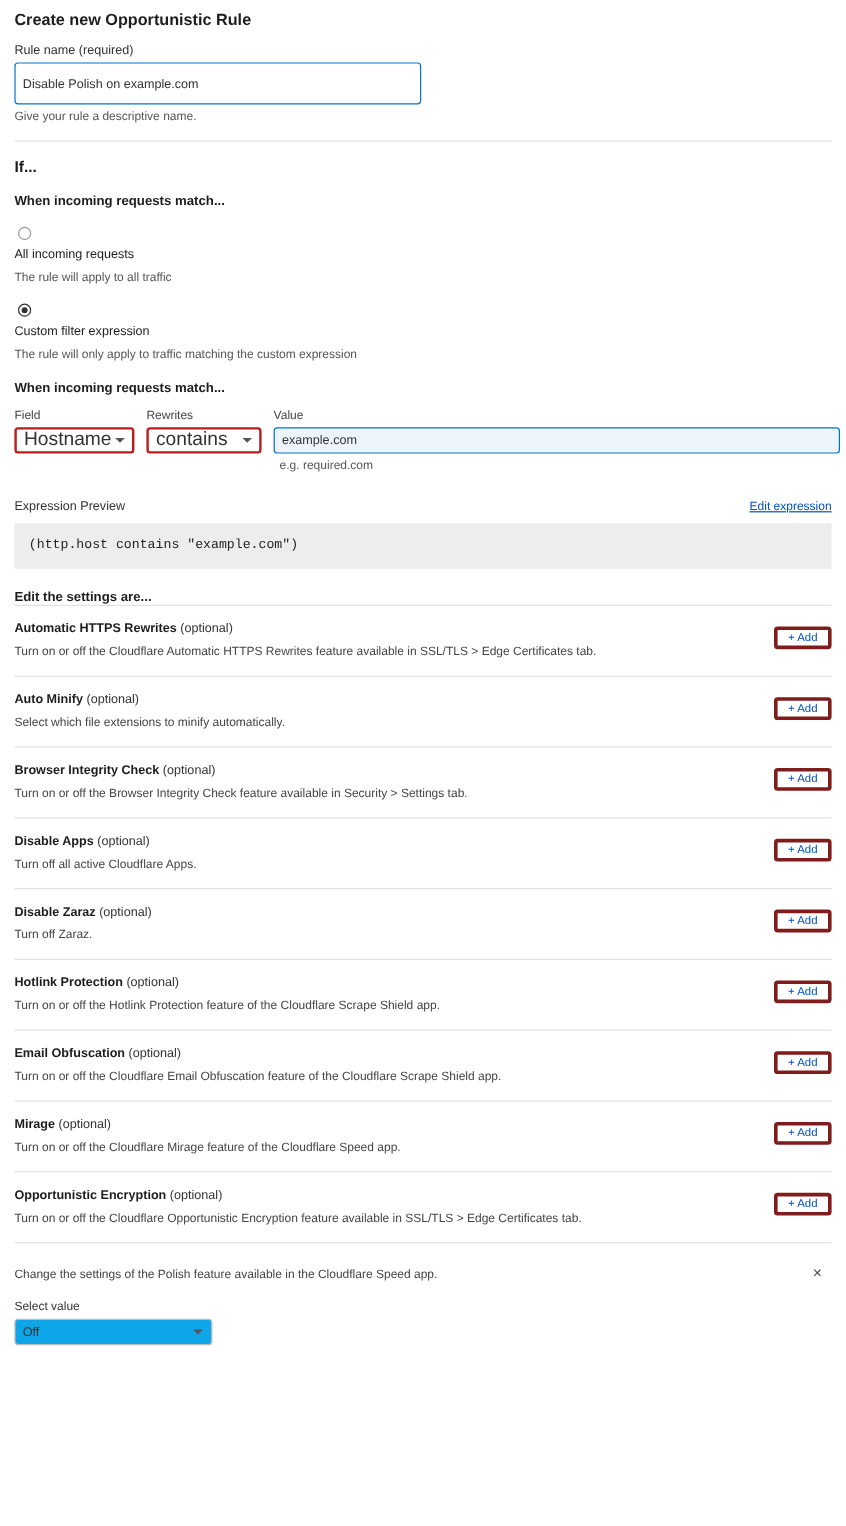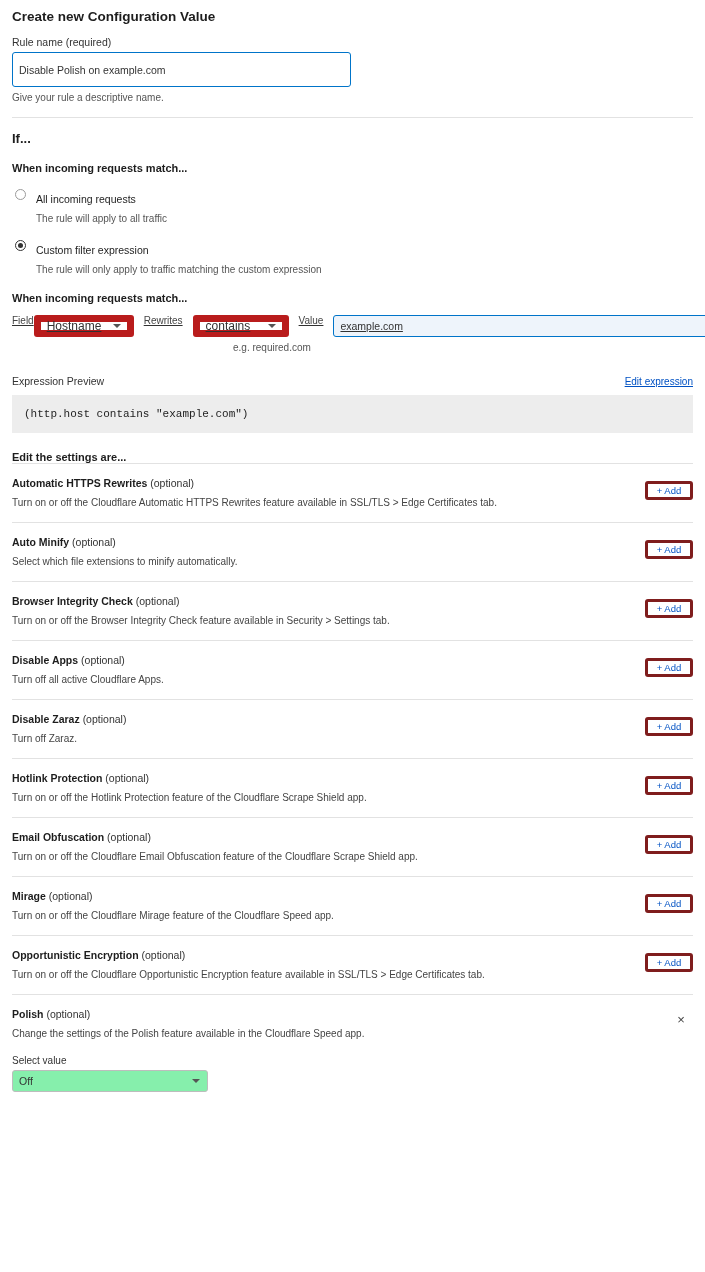--- a/index.html
+++ b/index.html
@@ -62,20 +62,21 @@
   .subheading {
     font-size: 11px;
     font-weight: bold;
     color: #1d1d1d;
     margin: 16px 0 0 0;
   }
   .radio-row {
     display: flex;
     align-items: flex-start;
     margin-top: 13px;
+    flex-direction: column;
   }
   .radio {
     width: 11px;
     height: 11px;
     border: 1px solid #9b9b9b;
     border-radius: 50%;
     background: #fff;
     margin: 2px 10px 0 3px;
     flex: 0 0 auto;
     position: relative;
@@ -99,33 +100,33 @@
   .radio-desc {
     font-size: 10px;
     color: #555;
     margin-top: 3px;
   }
   .expr-row {
     display: flex;
     align-items: flex-start;
     margin-top: 11px;
   }
-  .col { display: flex; flex-direction: row; text-decoration: underline; }
+  .col { display: flex; flex-direction: column; }
   .col-label {
     font-size: 10px;
     color: #444;
     margin-bottom: 4px;
   }
   .select-box {
     position: relative;
     background: #fff;
-    border: 7px solid #b91c1c;
+    border: 2px solid #b91c1c;
     border-radius: 3px;
     height: 22px;
-    font-size: 12px;
+    font-size: 16px;
     color: #333;
     display: flex;
     align-items: center;
     padding: 0 18px 0 6px;
   }
   .select-box .caret {
     position: absolute;
     right: 6px;
     top: 50%;
     margin-top: -2px;
@@ -253,25 +254,25 @@
     line-height: 16px;
     text-align: center;
     cursor: pointer;
   }
   .select-value-label {
     font-size: 10px;
     color: #333;
     margin: 16px 0 4px 0;
   }
   .polish-select {
-    width: 196px;
+    width: 165px;
     height: 22px;
     border: 1px solid #bdbdbd;
     border-radius: 3px;
-    background: #86efac;
+    background: #0ea5e9;
     font-size: 10.5px;
     color: #333;
     display: flex;
     align-items: center;
     padding: 0 18px 0 6px;
     position: relative;
   }
   .polish-select .caret {
     position: absolute;
     right: 7px;
@@ -281,21 +282,21 @@
     border-left: 4px solid transparent;
     border-right: 4px solid transparent;
     border-top: 4px solid #555;
   }
 </style>
 </head>
 <body>
 
 <div class="page">
 
-  <div class="page-title">Create new Configuration Value</div>
+  <div class="page-title">Create new Opportunistic Rule</div>
 
   <div class="field-label">Rule name (required)</div>
   <input class="text-input" type="text" value="Disable Polish on example.com" style="">
   <div class="help-text">Give your rule a descriptive name.</div>
 
   <hr class="divider">
 
   <div class="section-heading">If...</div>
   <div class="subheading">When incoming requests match...</div>
 
@@ -449,24 +450,20 @@
         <span>Opportunistic Encryption</span>
         <span class="opt">(optional)</span>
       </div>
       <div class="setting-desc">Turn on or off the Cloudflare Opportunistic Encryption feature available in SSL/TLS &gt; Edge Certificates tab.</div>
     </div>
     <button class="add-btn">+ Add</button>
   </div>
 
   <div class="setting" style="padding-bottom:20px">
     <div class="setting-main">
-      <div class="setting-title">
-        <span>Polish</span>
-        <span class="opt">(optional)</span>
-      </div>
       <div class="setting-desc">Change the settings of the Polish feature available in the Cloudflare Speed app.</div>
       <div class="select-value-label">Select value</div>
       <div class="polish-select">
         <span>Off</span>
         <span class="caret"></span>
       </div>
     </div>
     <div class="close-x">×</div>
   </div>
 

